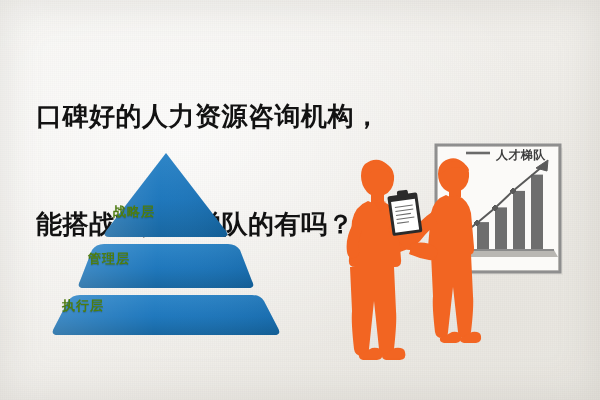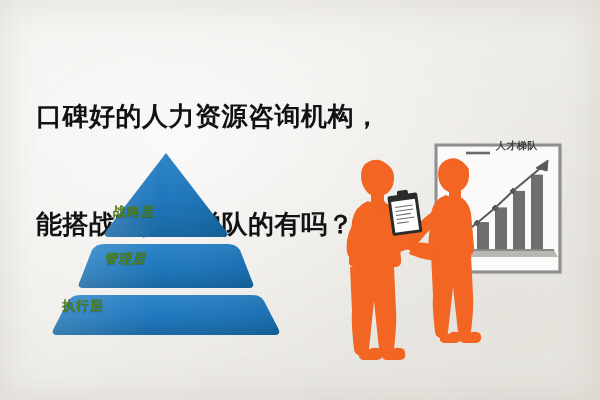--- a/index.html
+++ b/index.html
@@ -64,33 +64,33 @@
     position: absolute;
     color: #4d7c0f;
     font-weight: bold;
     font-size: 13px;
     letter-spacing: 1px;
     text-align: left;
     text-shadow: 0 1px 1px rgba(0,0,0,.18);
     white-space: nowrap;
   }
   #tier-label-0 { left: 73px; top: 58px; width: 112px; }
-  #tier-label-1 { left: 64px; top: 105px; width: 162px; font-style: italic; }
+  #tier-label-1 { left: 48px; top: 105px; width: 162px; }
   #tier-label-2 { left: 22px; top: 152px; width: 215px; }
 
   
   #people { position: absolute; left: 325px; top: 150px; width: 185px; height: 215px; }
 
   
   #whiteboard { position: absolute; left: 430px; top: 138px; width: 140px; height: 142px; }
   #board-legend-label {
     position: absolute;
     left: 66px;
-    top: 1px;
-    font-size: 10px;
+    top: 9px;
+    font-size: 12px;
     font-weight: bold;
     color: #3d3d3d;
     letter-spacing: .4px;
     white-space: nowrap;
   }
 </style>
 </head>
 <body>
 
 <div id="canvas">

